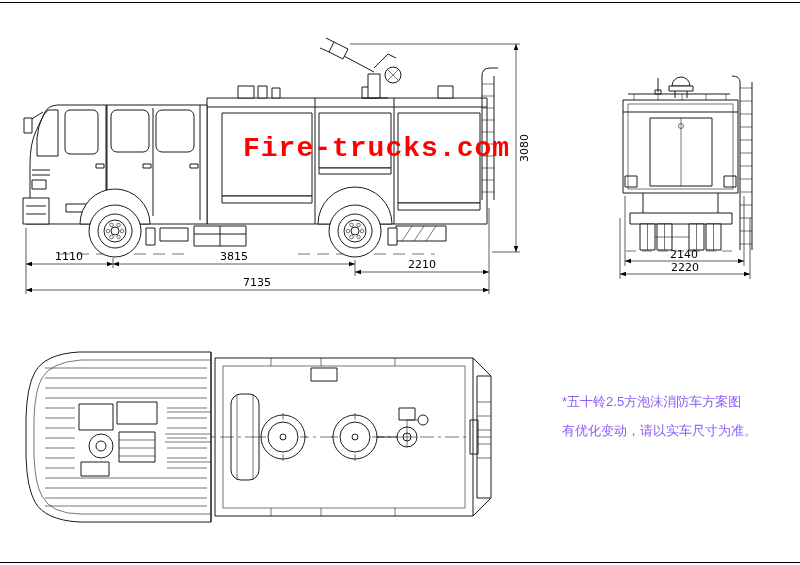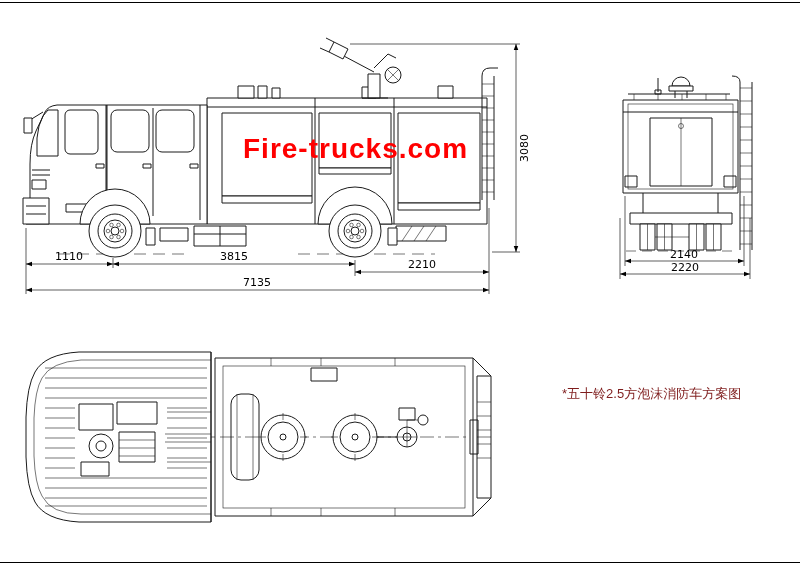--- a/index.html
+++ b/index.html
@@ -9,22 +9,22 @@
   .rule{position:absolute;left:0;width:100%;border-top:1px solid #000;height:0}
   .rule.top{top:2px}
   .rule.bottom{top:562px}
   svg{position:absolute;overflow:visible}
   .ln{stroke:#1b1b1b;fill:none;stroke-width:1;stroke-linejoin:round}
   .thin{stroke:#1b1b1b;fill:none;stroke-width:.6}
   .fw{fill:#ffffff}
   .dimln{stroke:#1b1b1b;fill:none;stroke-width:.7}
   .dim{font-family:"DejaVu Sans",sans-serif;font-size:11px;fill:#000;stroke:none}
   .watermark{position:absolute;left:243px;top:133px;font-size:28px;font-weight:bold;
-             color:#ff0000;letter-spacing:1px;font-family:Liberation Sans, sans-serif;white-space:nowrap}
-  .notes{position:absolute;left:562px;top:384px;width:238px;font-size:13px;color:#7f1d1d;line-height:1.5}
+             color:#ff0000;letter-spacing:1px;font-family:Liberation Mono, monospace;white-space:nowrap}
+  .notes{position:absolute;left:562px;top:392px;width:238px;font-size:13px;color:#8b5cf6;line-height:1.5}
   .notes .n1{margin-bottom:9px}
 </style>
 </head>
 <body>
 
 <div class="page">
   <div class="rule top"></div>
   <div class="rule bottom"></div>
 
   <svg style="left:10px;top:28px" width="540" height="272" viewBox="0 0 540 272">
@@ -272,14 +272,15 @@
       <rect class="ln" x="462" y="34" width="14" height="122"></rect>
       <path class="thin" d="M462,60 H476 M462,74 H476 M462,88 H476 M462,102 H476 M462,116 H476"></path>
       <rect class="ln" x="455" y="78" width="8" height="34"></rect>
     </g>
   </svg>
 
   <div class="watermark">Fire-trucks.com</div>
 
   <div class="notes">
     <div class="n1">*五十铃2.5方泡沫消防车方案图</div>
+    <div>有优化变动，请以实车尺寸为准。</div>
   </div>
 </div>
 
 </body></html>

